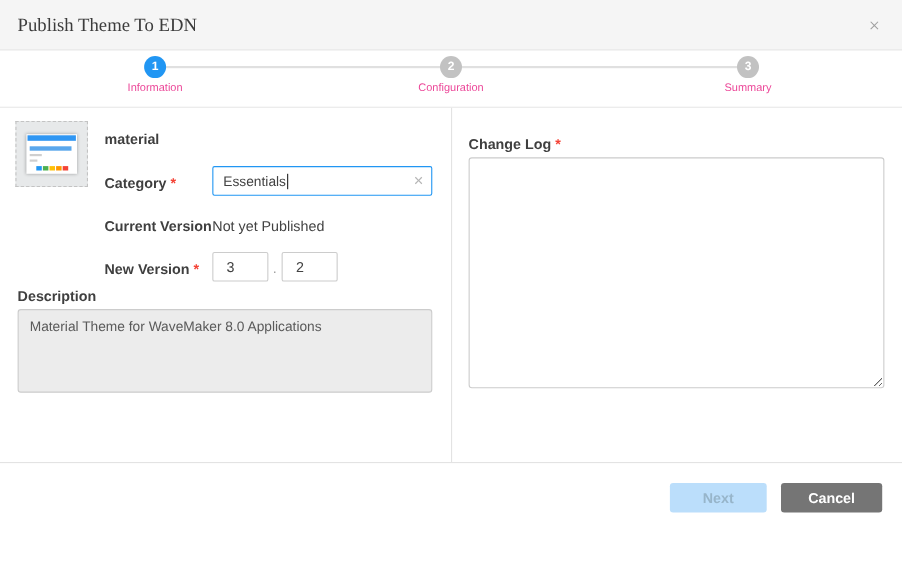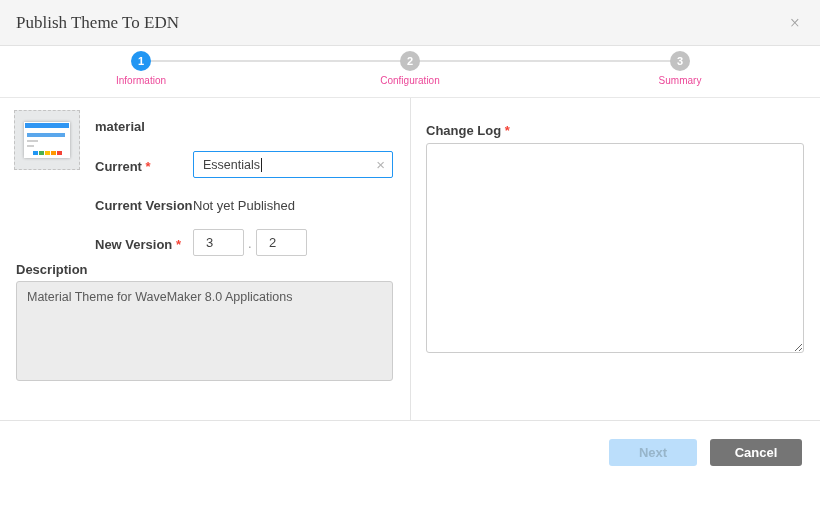--- a/index.html
+++ b/index.html
@@ -92,21 +92,21 @@
   .ver-input {
     position: absolute; top: 131px; width: 51px; height: 27px;
     border: 1px solid #ccc; border-radius: 2px; background: #fff;
     font-family: inherit; font-size: 13px; color: #424242; padding-left: 12px;
   }
   .ver-major { left: 193px; }
   .ver-minor { left: 256px; }
   .ver-sep { position: absolute; left: 248px; top: 138px; font-size: 13px; color: #9e9e9e; }
 
   .desc-textarea {
-    position: absolute; left: 16px; top: 183px; width: 377px; height: 100px;
+    position: absolute; left: 16px; top: 183px; width: 377px; height: 76px;
     background: #ececec; border: 1px solid #ccc; border-radius: 3px;
     padding: 8px 10px; font-family: inherit; font-size: 12.5px; color: #5a5a5a;
     resize: none; outline: none;
   }
 
   .lbl-changelog { left: 15px; top: 25px; }
   .changelog-textarea {
     position: absolute; left: 15px; top: 45px; width: 378px; height: 210px;
     background: #fff; border: 1px solid #ccc; border-radius: 3px;
     padding: 8px 10px; font-family: inherit; font-size: 12.5px; color: #424242;
@@ -169,21 +169,21 @@
             <div class="mini-dot" style="background:#ffc107"></div>
             <div class="mini-dot" style="background:#ff9800"></div>
             <div class="mini-dot" style="background:#f44336"></div>
           </div>
         </div>
       </div>
 
       <div class="lbl lbl-name">material</div>
 
       <div class="lbl lbl-category">
-        <span>Current</span>
+        <span>Category</span>
         <span class="asterisk">*</span>
       </div>
 
       <div class="category-input">
         <span>Essentials</span>
         <span class="text-cursor"></span>
         <span class="clear-icon">×</span>
       </div>
 
       <div class="lbl lbl-current">Current Version</div>

